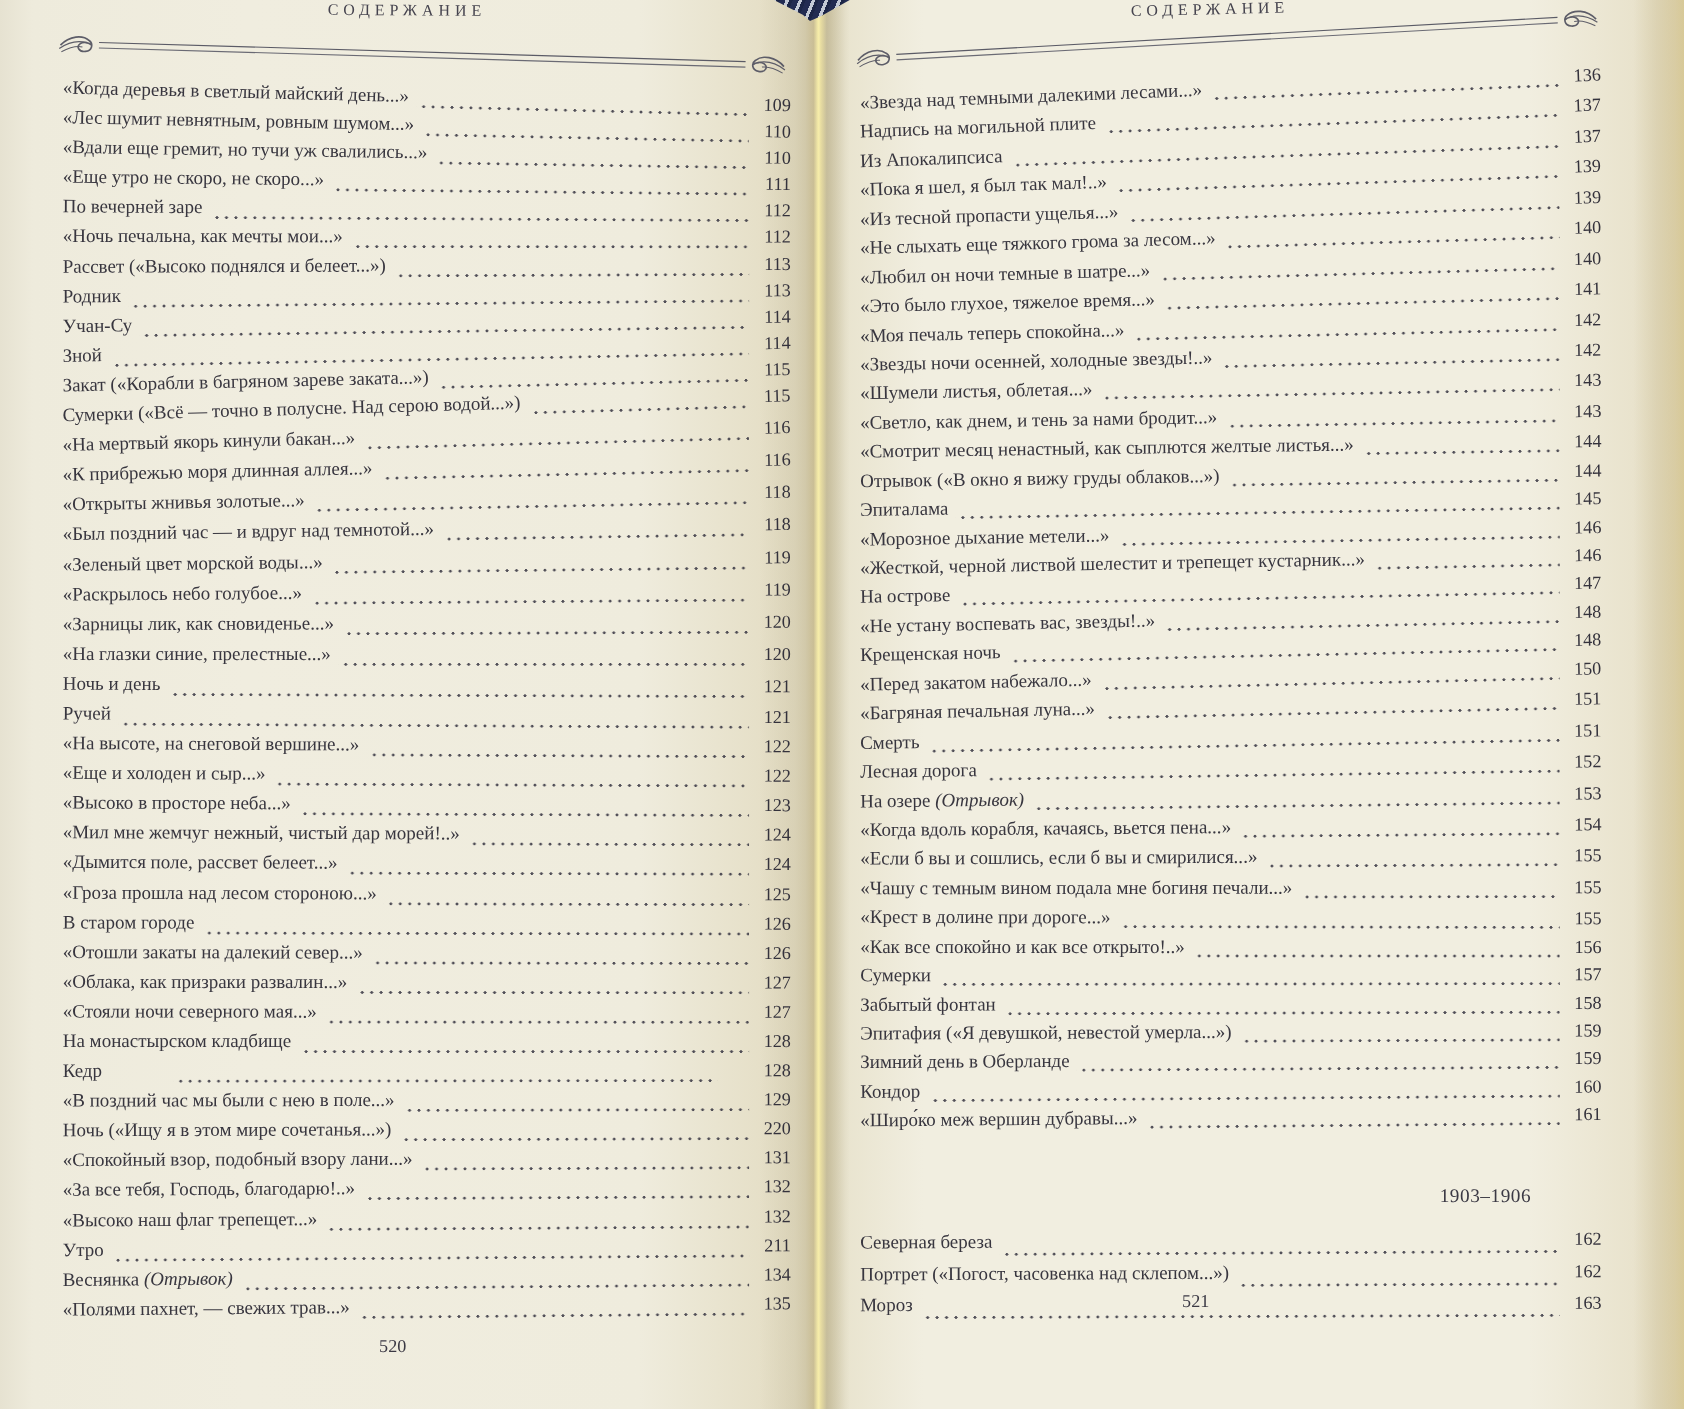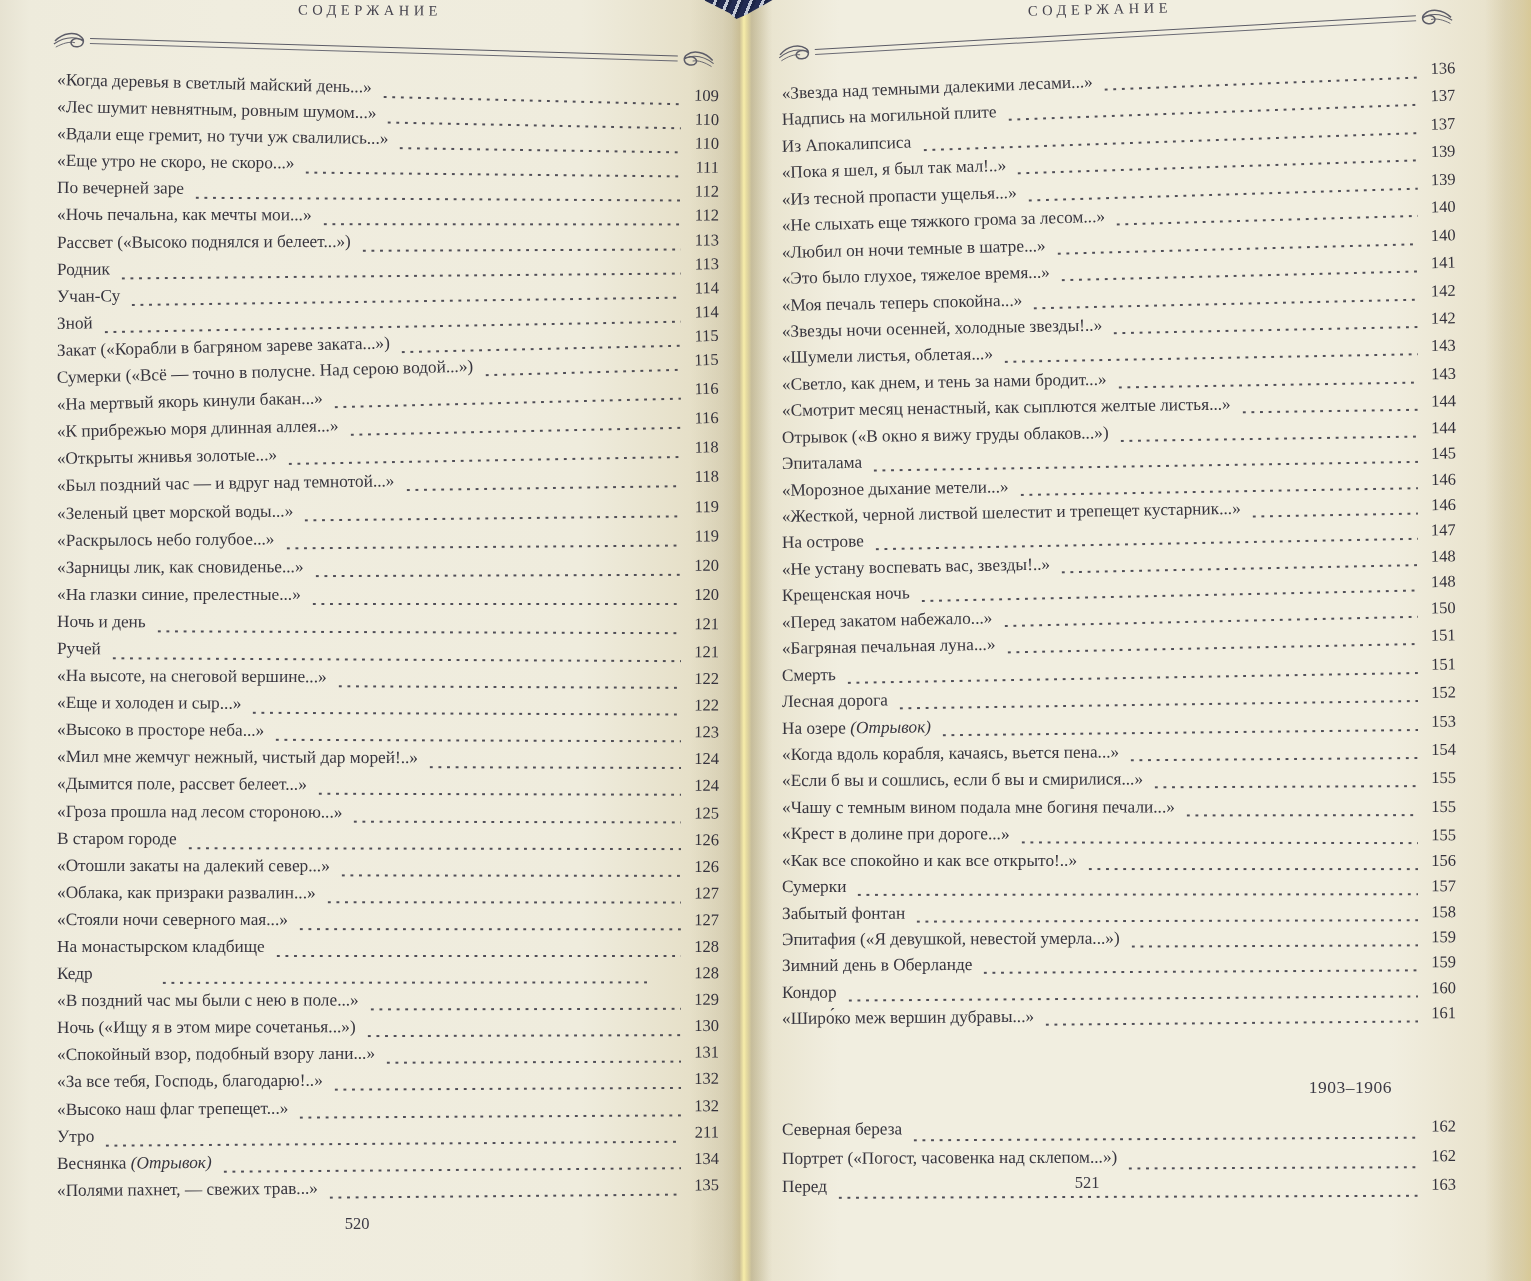--- a/index.html
+++ b/index.html
@@ -335,21 +335,21 @@
         <span class="t">«В поздний час мы были с нею в поле...»</span>
         <span class="t it"></span>
         <span class="leader"></span>
         <span class="num">129</span>
       </div>
 
       <div class="row" style="transform: rotate(-0.17deg);">
         <span class="t">Ночь («Ищу я в этом мире сочетанья...»)</span>
         <span class="t it"></span>
         <span class="leader"></span>
-        <span class="num">130</span>
+        <span class="num">220</span>
       </div>
 
       <div class="row" style="transform: rotate(-0.22deg);">
         <span class="t">«Спокойный взор, подобный взору лани...»</span>
         <span class="t it"></span>
         <span class="leader"></span>
         <span class="num">131</span>
       </div>
 
       <div class="row" style="transform: rotate(-0.28deg);">
@@ -655,21 +655,21 @@
       </div>
 
       <div class="row" style="transform: rotate(-0.25deg);">
         <span class="t">Портрет («Погост, часовенка над склепом...»)</span>
         <span class="t it"></span>
         <span class="leader"></span>
         <span class="num">162</span>
       </div>
 
       <div class="row" style="transform: rotate(-0.2deg);">
-        <span class="t">Перед</span>
+        <span class="t">Мороз</span>
         <span class="t it"></span>
         <span class="leader"></span>
         <span class="num">163</span>
       </div>
     </div>
 
   <div class="folio folio-l">520</div>
   <div class="folio folio-r">521</div>
 
 </div>

